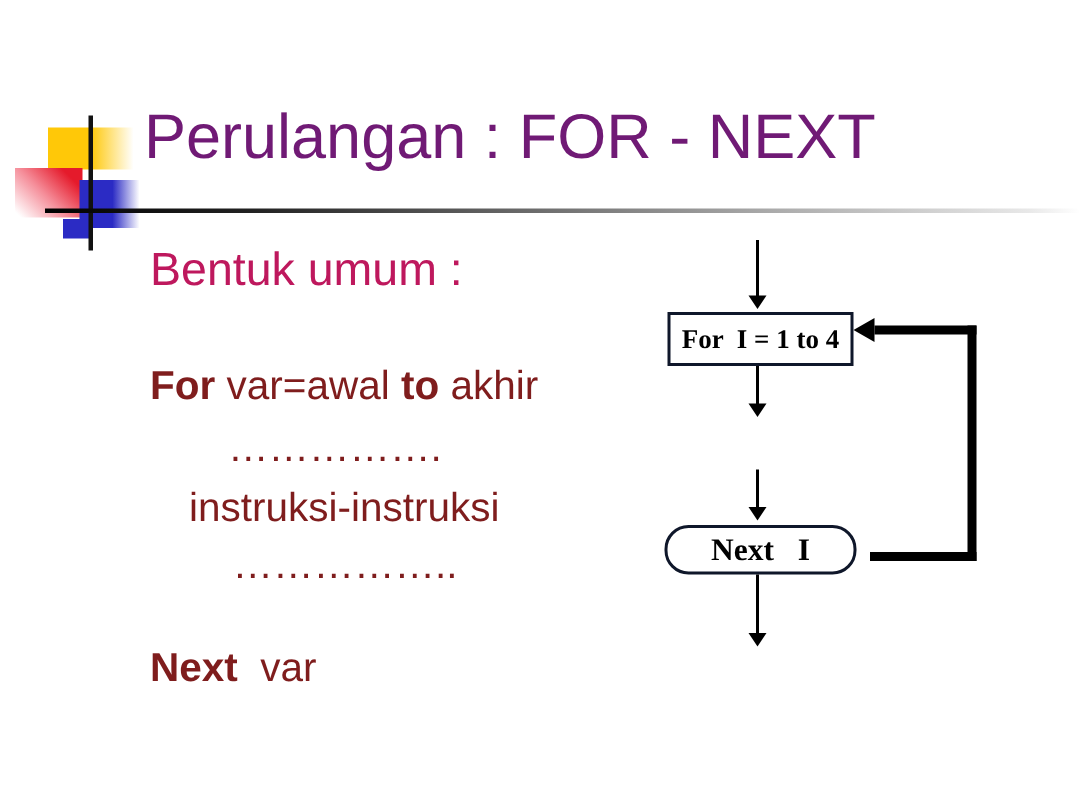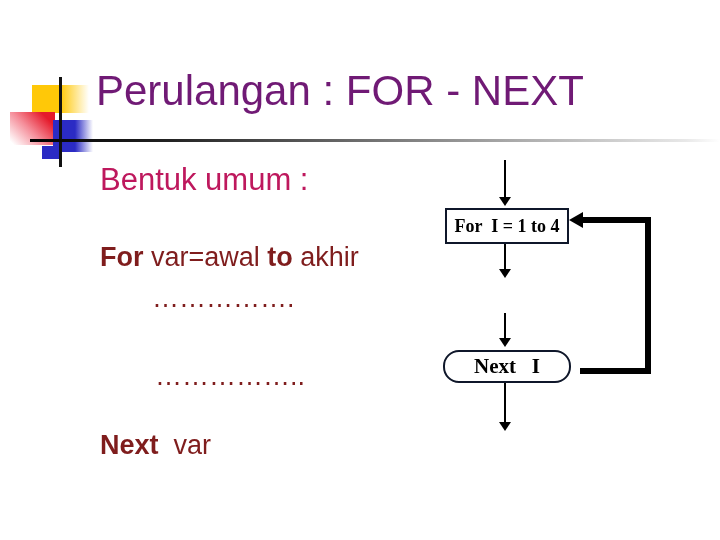--- a/index.html
+++ b/index.html
@@ -82,20 +82,21 @@
   <div class="dec dec-rule"></div>
 
   <h1 class="title">Perulangan : FOR - NEXT</h1>
 
   <div class="subtitle">Bentuk umum :</div>
 
   <div class="code-line ln-for"><span class="b">For</span><span> var=awal </span><span class="b">to</span><span> akhir</span></div>
 
   <div class="code-line ln-dots1">…………….</div>
 
+  <div class="code-line ln-instr">instruksi-instruksi</div>
 
   <div class="code-line ln-dots2">……………..</div>
 
   <div class="code-line ln-next"><span class="b">Next</span><span>  var</span></div>
 
   <div class="fc-line vl vl1"></div>
   <div class="head-down hd1"></div>
 
   <div class="fc-box fc-box-for"><span>For  I = 1 to 4</span></div>
 

